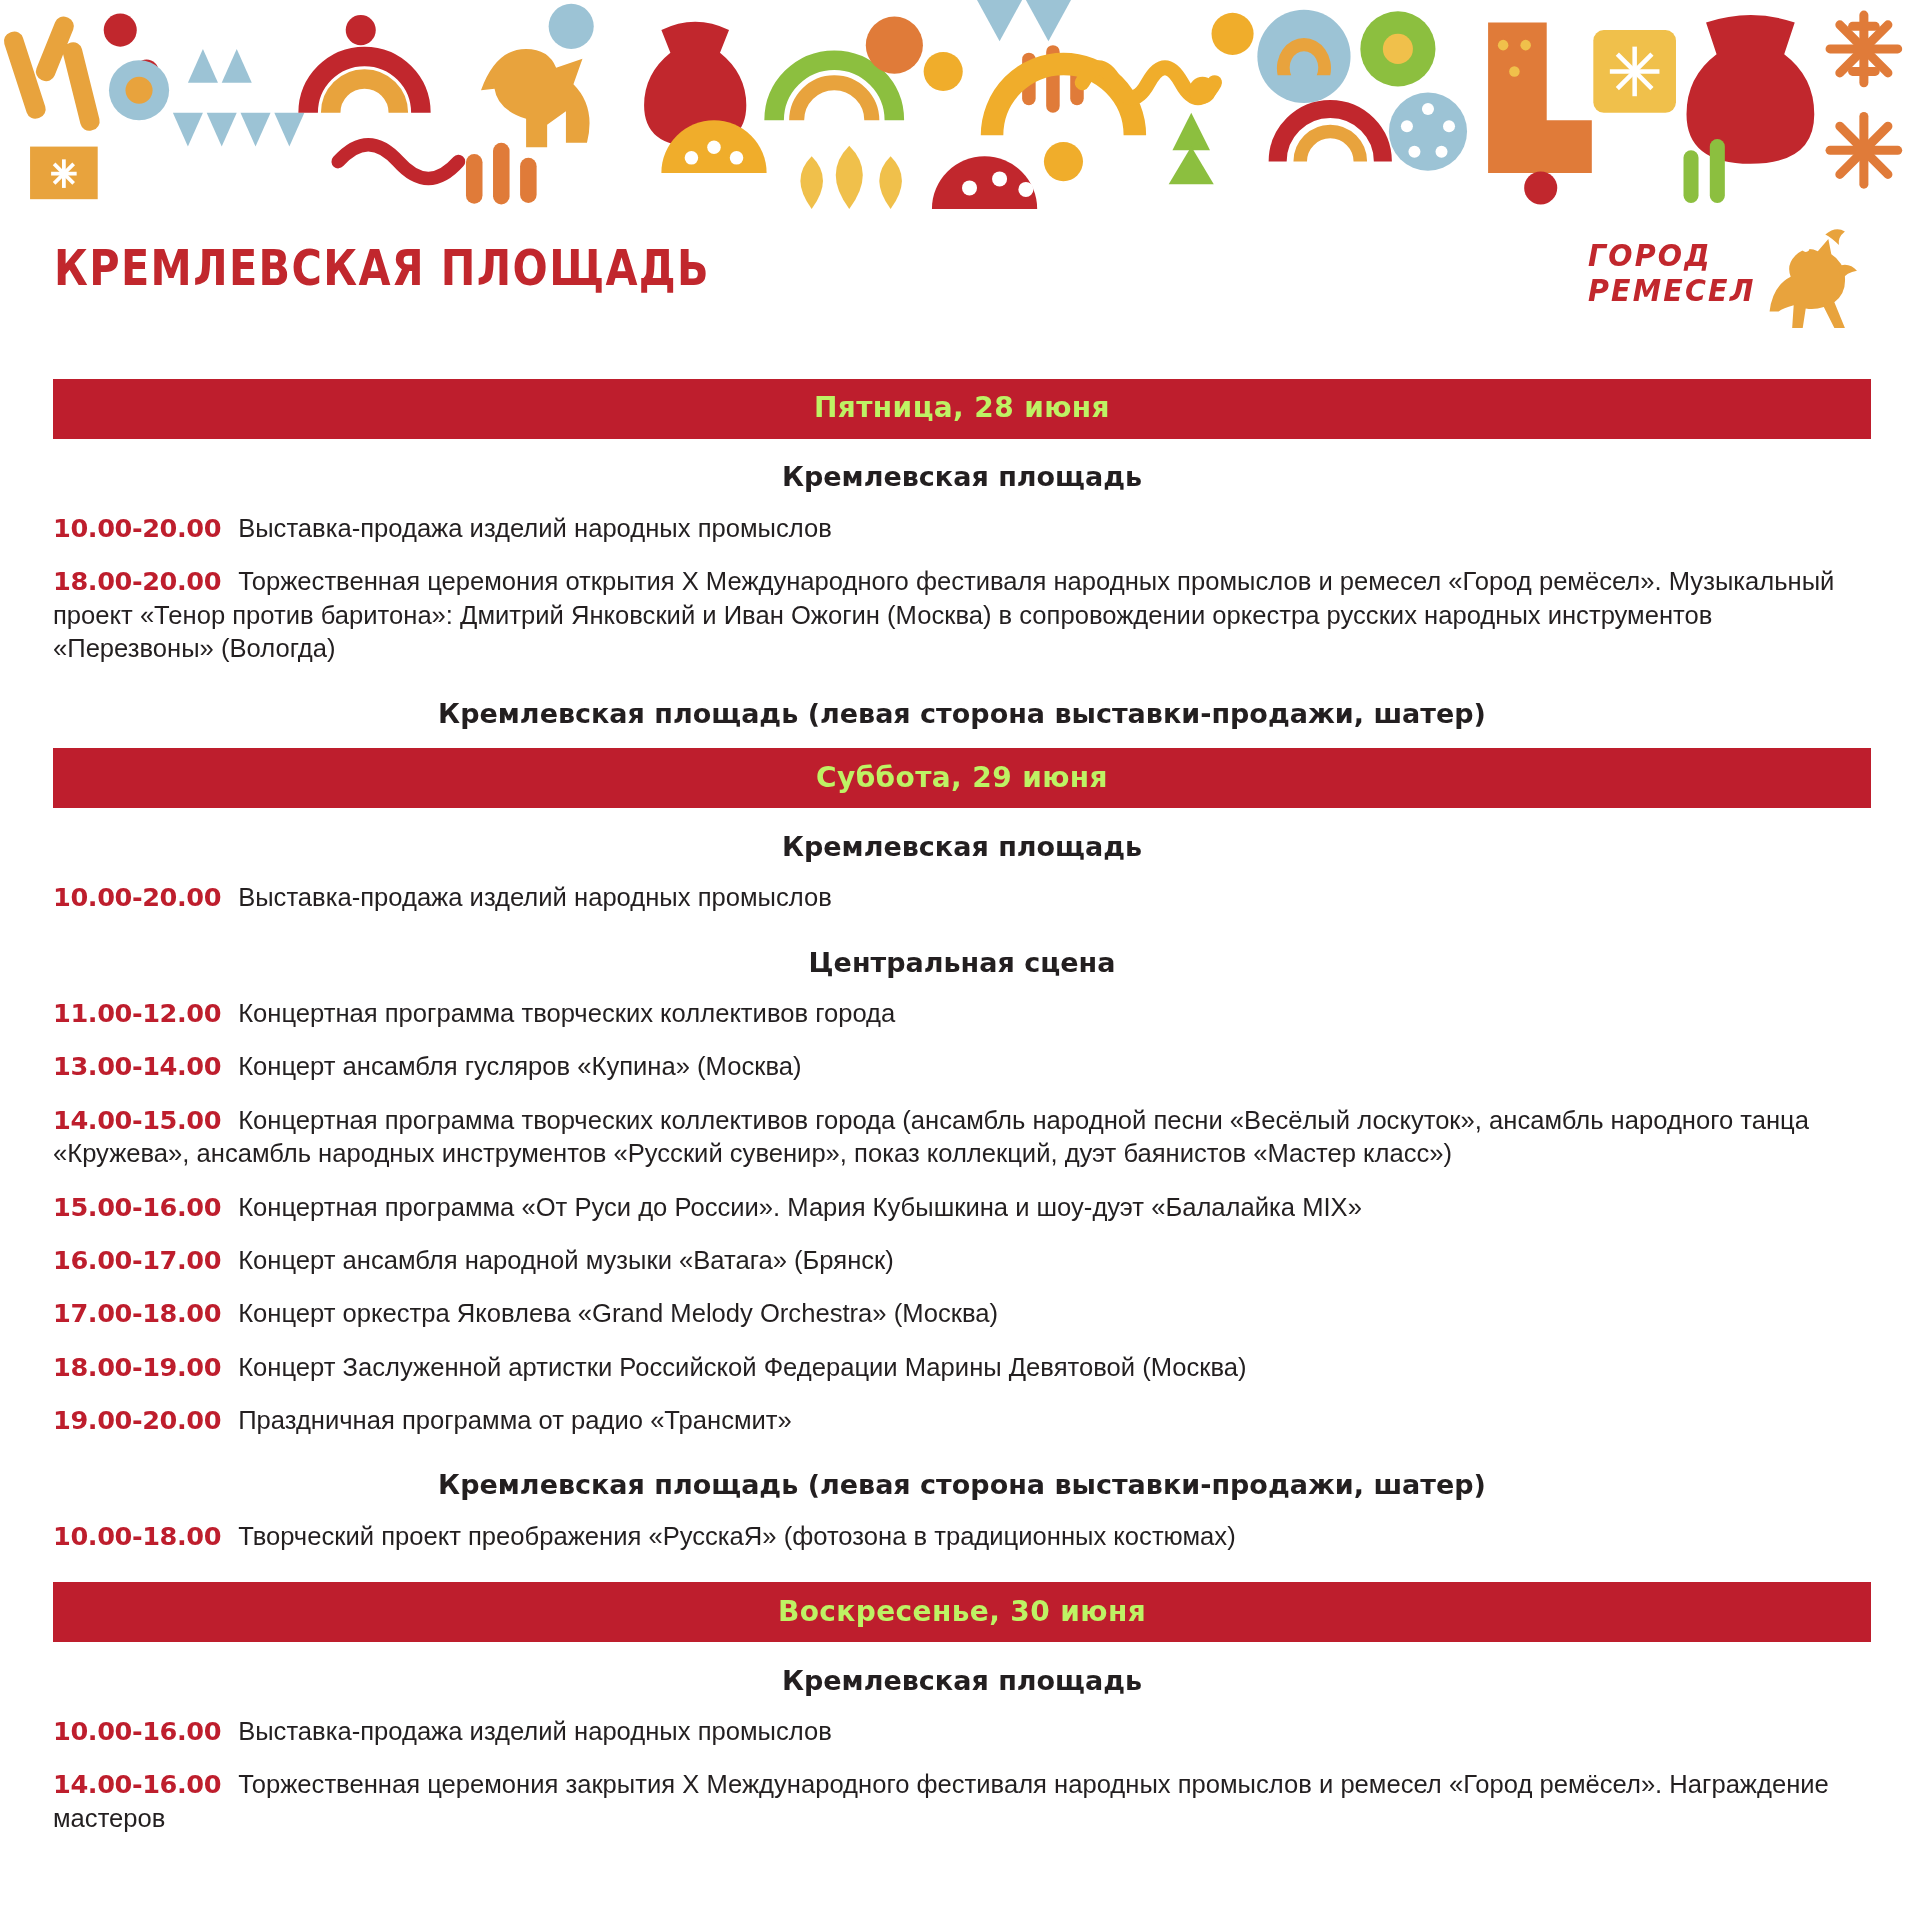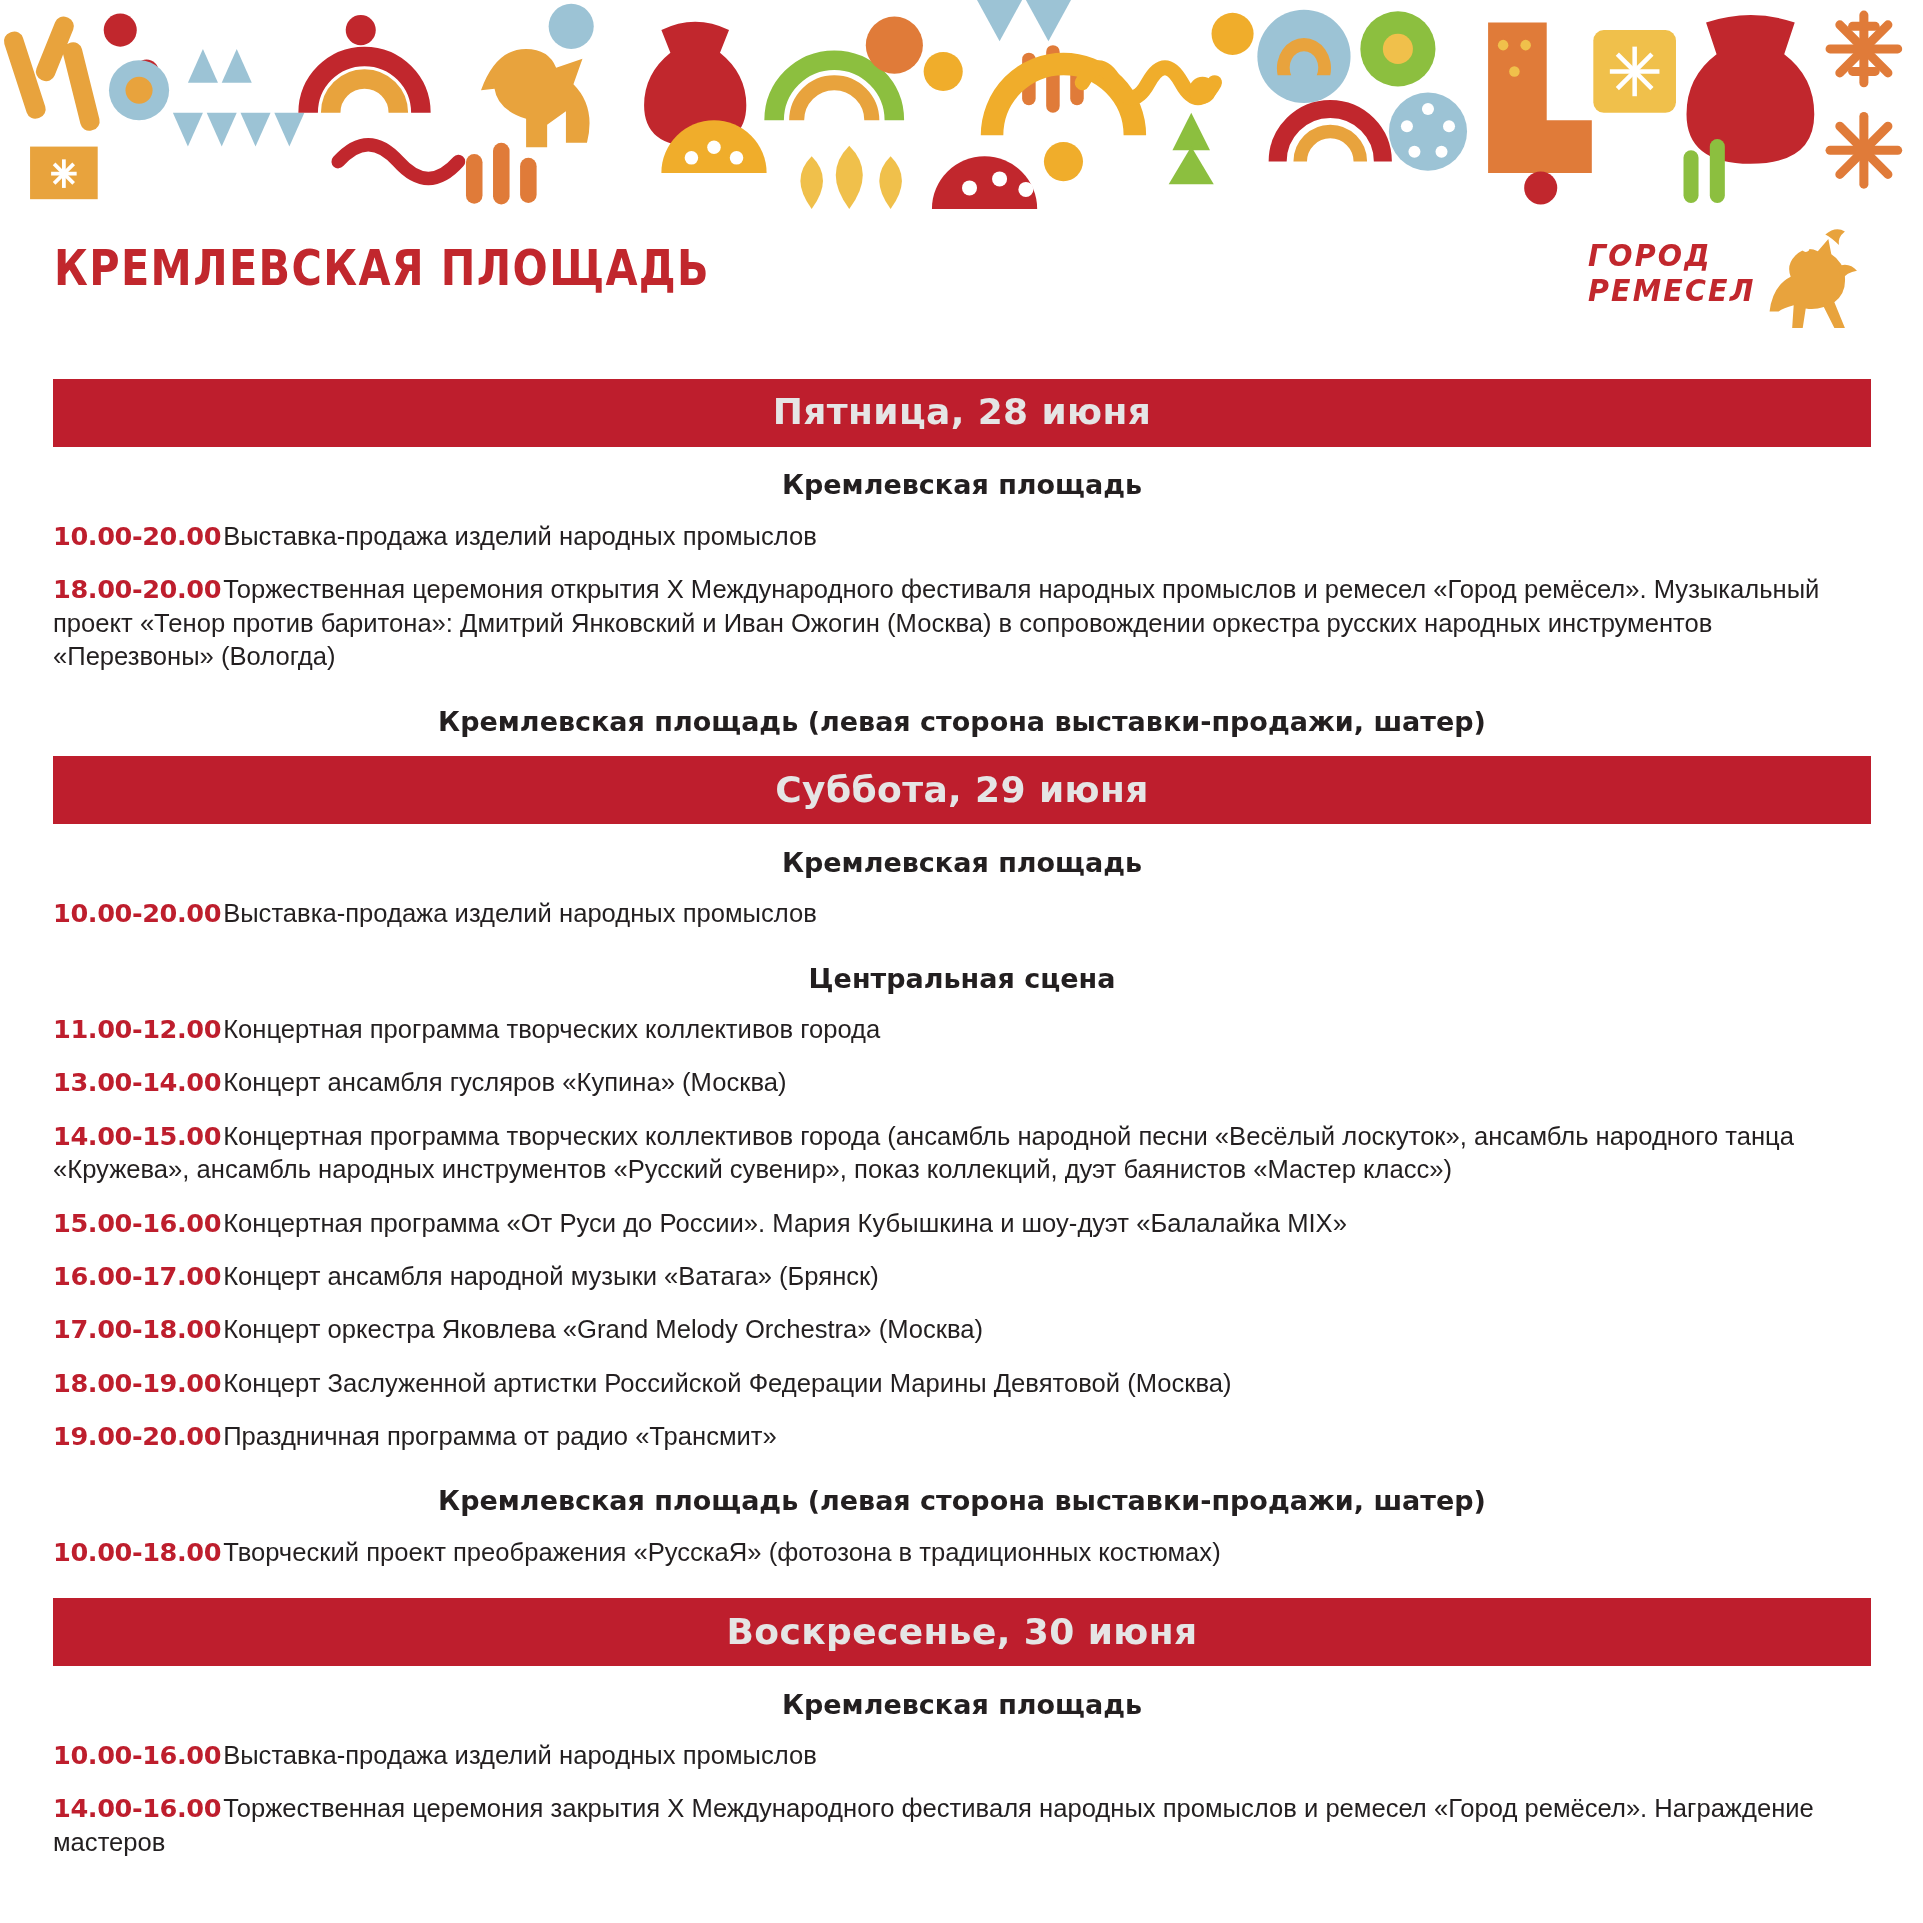--- a/index.html
+++ b/index.html
@@ -74,25 +74,25 @@
     right: 0;
     top: 0;
     width: 113px;
     height: 113px;
   }
 
   
   .day-bar {
     margin: 19.5px 53px 0 53px;
     background: #be1e2d;
-    color: #e5e5e5;
+    color: #bef264;
     text-align: center;
     font-family: "DejaVu Sans", sans-serif;
     font-weight: bold;
-    font-size: 36px;
+    font-size: 28px;
     letter-spacing: 0.4px;
     padding: 12.8px 0 14.3px 0;
   }
 
   
   .venue {
     text-align: center;
     font-family: "DejaVu Sans", sans-serif;
     font-weight: bold;
     font-size: 27px;
@@ -106,21 +106,21 @@
     padding: 10.5px 0 9px 0;
     font-size: 25.6px;
     line-height: 1.32;
     color: #231f20;
   }
   .event .time {
     font-family: "DejaVu Sans", sans-serif;
     font-weight: bold;
     color: #be1e2d;
     white-space: nowrap;
-    margin-right: 2px;
+    margin-right: 17px;
     letter-spacing: -0.4px;
   }
   .event .desc {
     font-family: Liberation Sans, sans-serif;
   }
 </style>
 </head>
 <body>
 
 <div class="ornament-band">

